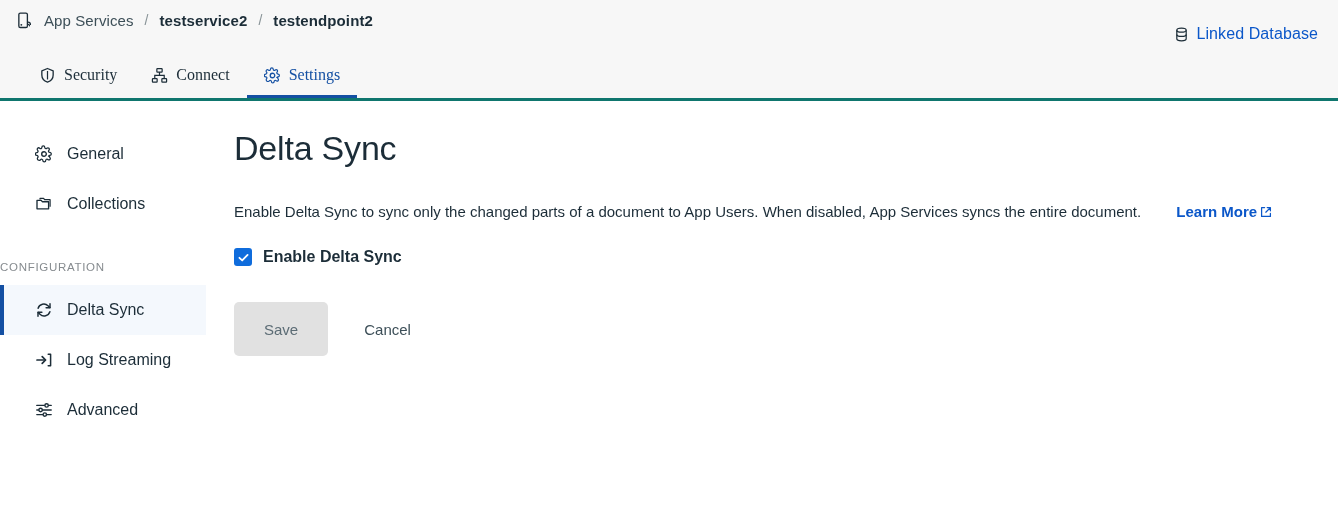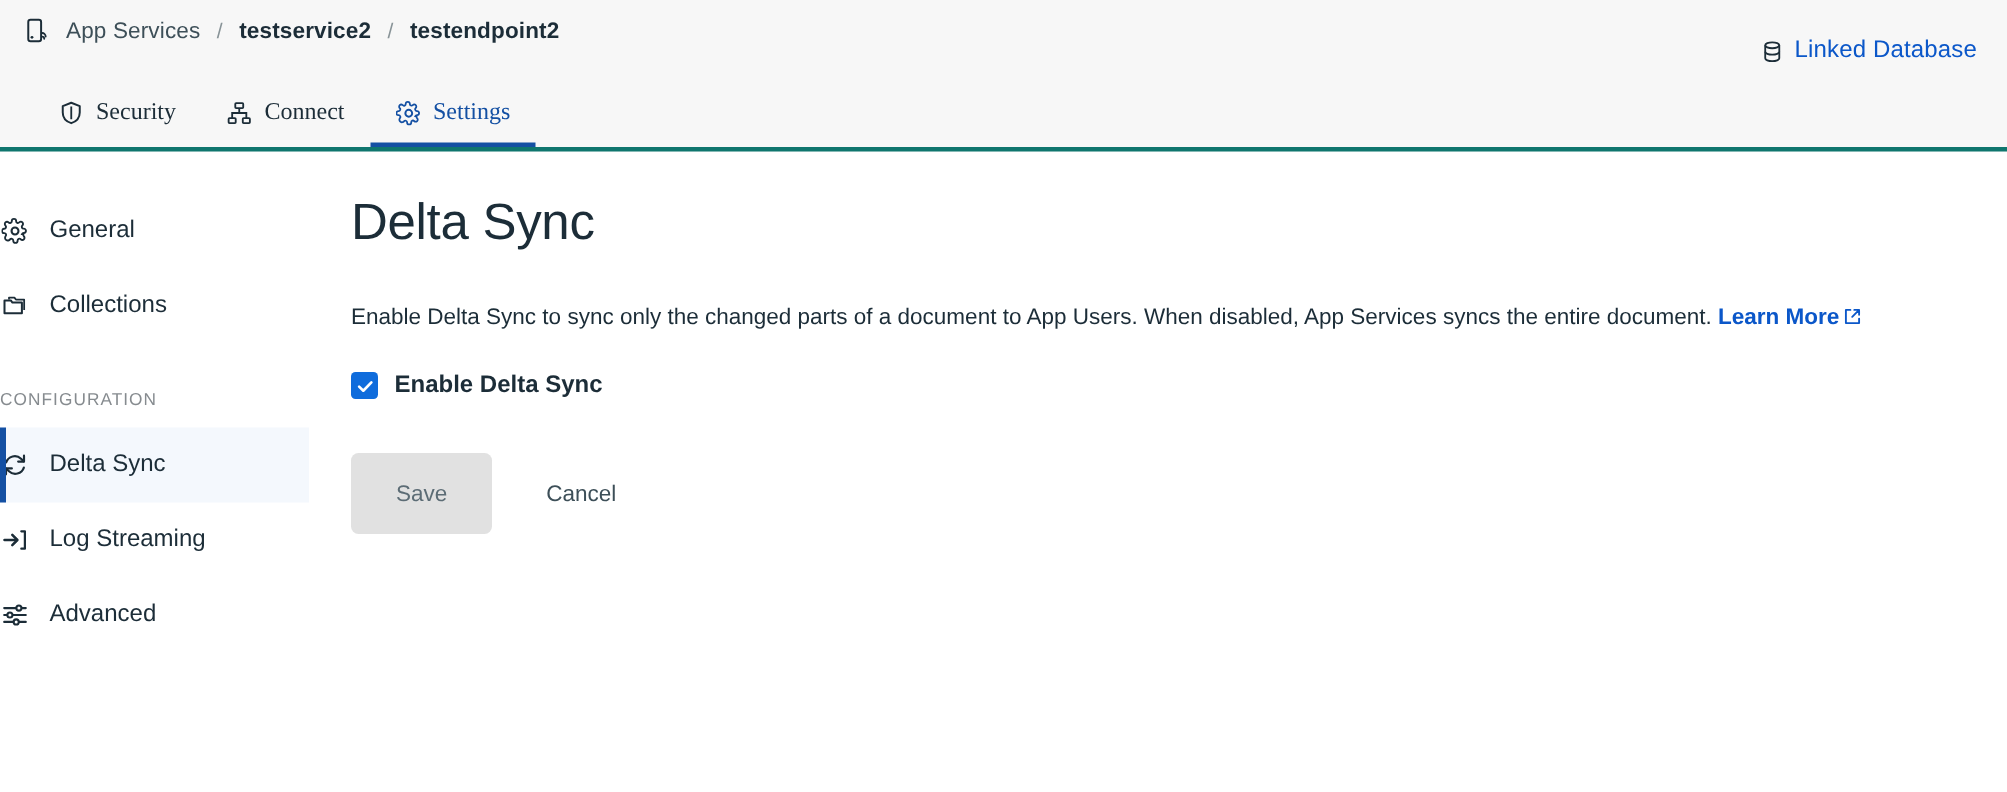--- a/index.html
+++ b/index.html
@@ -95,20 +95,21 @@
   .sidebar {
     width: 206px;
     padding-top: 28px;
     flex: 0 0 206px;
   }
   .nav-item {
     position: relative;
     display: flex;
     align-items: center;
     height: 50px;
+    padding-left: 34px;
     font-size: 16px;
     color: #1c2d38;
     cursor: pointer;
   }
   .nav-item .n-icon {
     width: 20px;
     display: flex; align-items: center; justify-content: center;
     margin-right: 13px;
   }
   .nav-item.active { background: #f4f8fd; }
@@ -142,20 +143,21 @@
     line-height: 20px;
     color: #1c2d38;
     margin: 0 0 26px 0;
   }
   .desc .learn {
     color: #0b57c9;
     font-weight: bold;
     text-decoration: none;
     cursor: pointer;
     white-space: nowrap;
+    margin-left: 31px;
   }
   .ext-icon { display: inline-flex; vertical-align: -1px; margin-left: 3px; }
 
   .checkbox-row {
     display: flex;
     align-items: center;
     margin-bottom: 36px;
     cursor: pointer;
   }
   .cbox {

